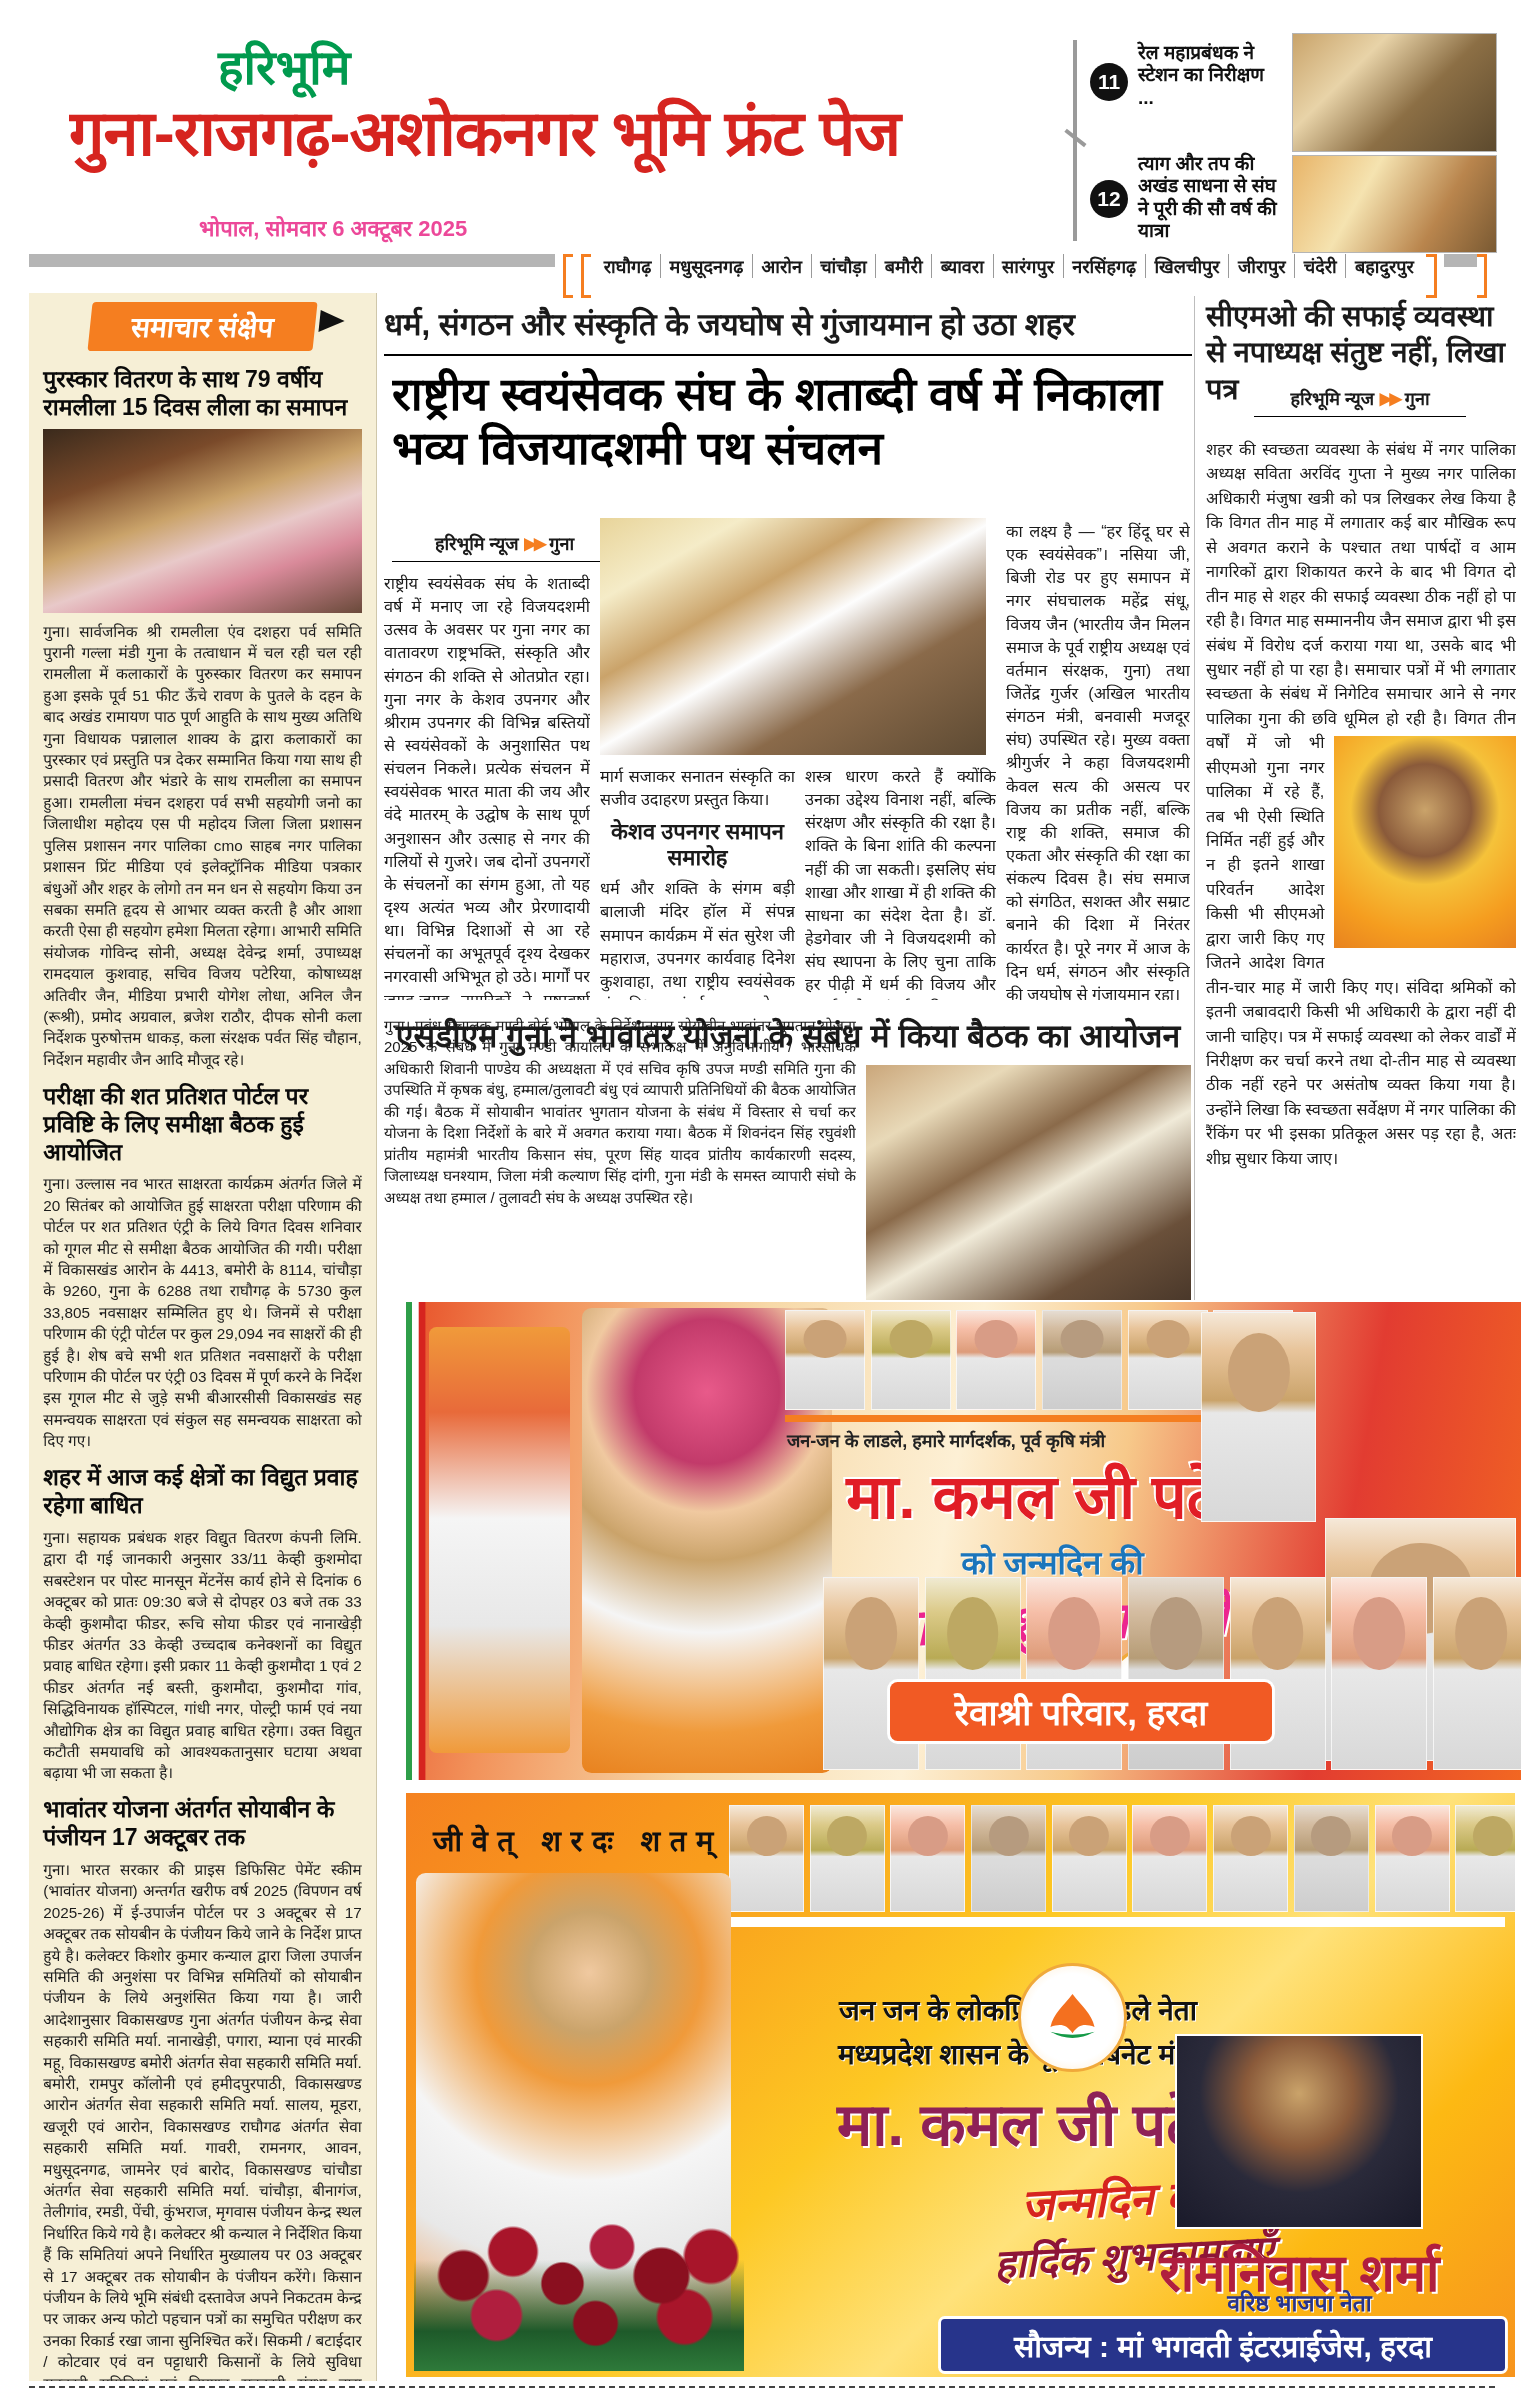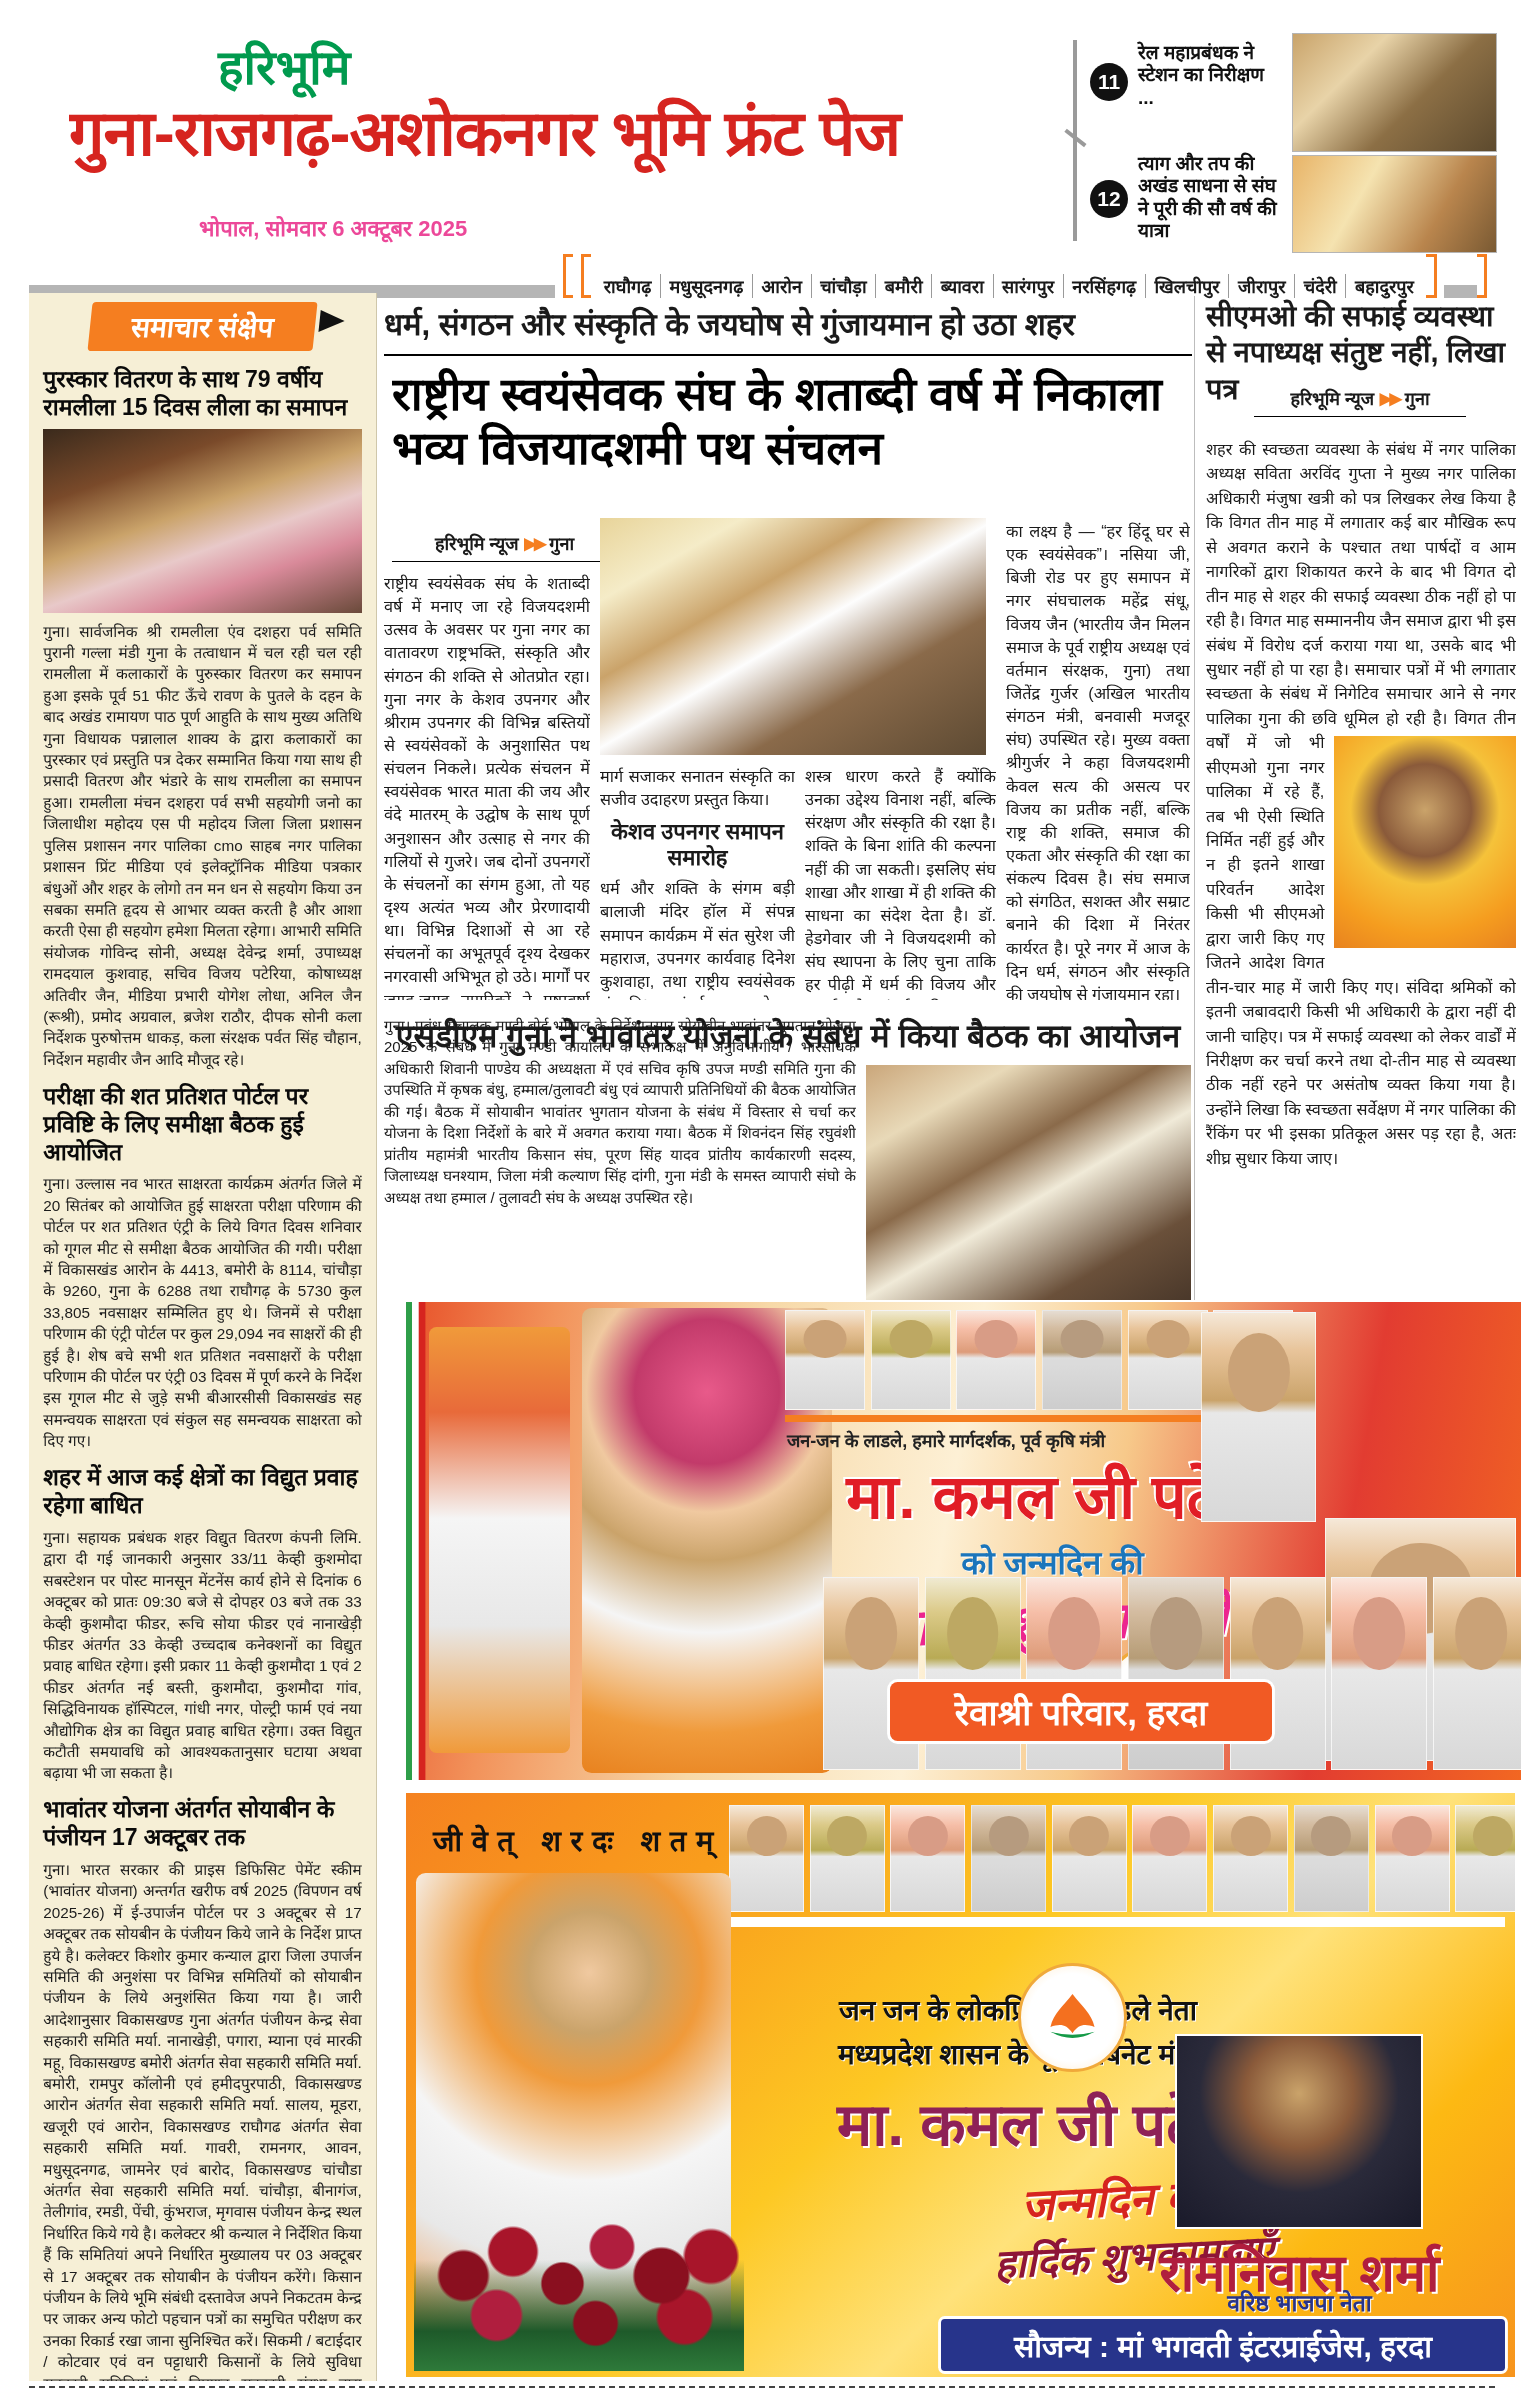--- a/index.html
+++ b/index.html
@@ -17,21 +17,21 @@
   .teaser-rule{left:1073px;top:40px;width:3.8px;height:201px;background:#9a9a9a;}
   .teaser-kink{left:1063px;top:136px;width:25px;height:3.8px;background:#9a9a9a;transform:rotate(38deg);}
   .tz-num{width:38px;height:38px;border-radius:50%;background:#111;color:#fff;font-size:21px;
           font-weight:bold;display:flex;align-items:center;justify-content:center;}
   .tz-text{width:145px;font-size:19px;font-weight:bold;line-height:1.18;color:#111;}
   .thumb{width:203px;background:linear-gradient(135deg,#c9a36a 0%,#e8d3a8 30%,#8c6f45 60%,#5d4a2e 100%);
          border:1px solid #b5b5b5;}
   .thumb.t2{background:linear-gradient(120deg,#e8b468 0%,#f5e3b0 35%,#b9854d 70%,#7a5a33 100%);}
 
   
-  .navbar{left:29px;top:254px;width:1466px;display:flex;align-items:flex-end;}
+  .navbar{left:29px;top:254px;width:1466px;display:flex;align-items:flex-start;}
   .graybar{height:13.4px;background:#b5b5b5;}
   .gb-l{flex:1;}
   .gb-r{width:32.5px;}
   .bracket{width:10.5px;height:44px;border:3.8px solid #f57e20;box-sizing:border-box;flex:none;}
   .br-open{border-right:none;margin-left:7.6px;}
   .br-close{border-left:none;margin-right:7.6px;}
   .cities{display:flex;align-items:center;padding:0 3.8px;}
   .city{font-size:18px;font-weight:bold;padding:0 8.6px;border-right:1px solid #9a9a9a;white-space:nowrap;cursor:pointer;}
   .city:last-child{border-right:none;}
 

